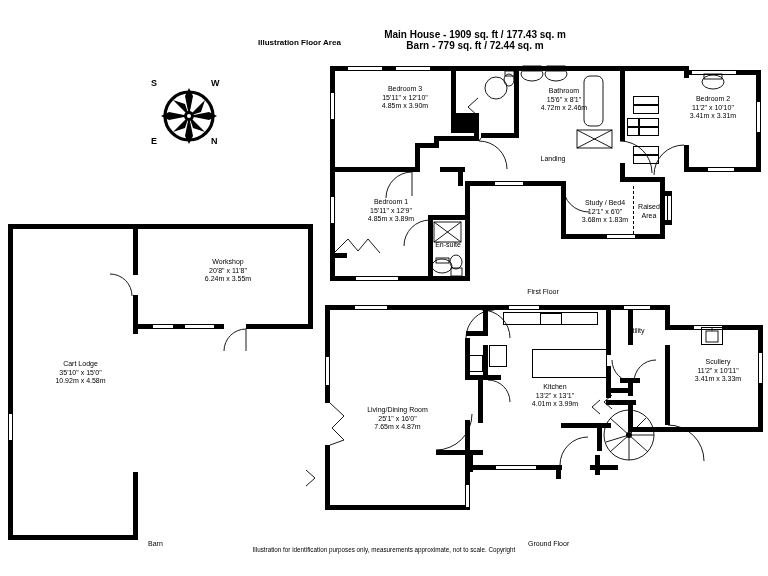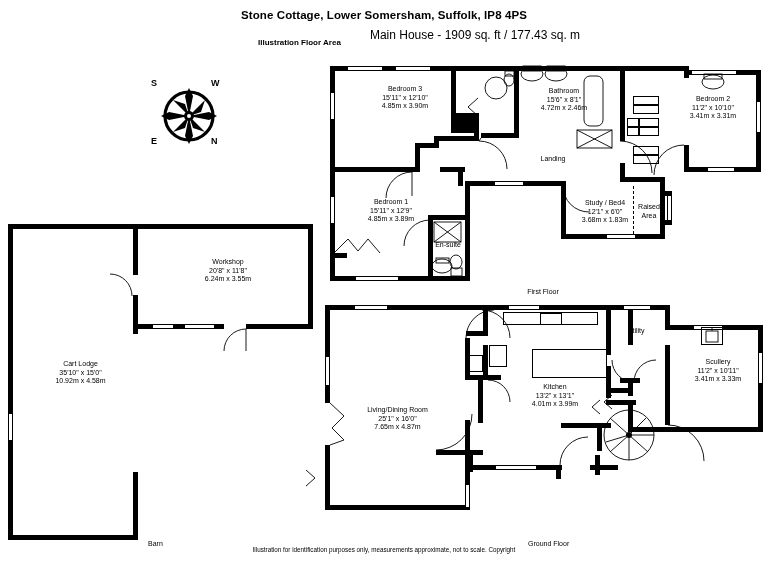--- a/index.html
+++ b/index.html
@@ -5,21 +5,21 @@
   html,body{margin:0;padding:0;background:#ffffff;}
   body{width:768px;height:576px;overflow:hidden;
        font-family:"Liberation Sans","DejaVu Sans",sans-serif;color:#000;}
   #stage{position:relative;width:768px;height:576px;}
 
   
   .title{position:absolute;left:0;top:9px;width:768px;text-align:center;
          font-size:11.5px;font-weight:bold;letter-spacing:.1px;}
   .afa-label{position:absolute;left:258px;top:38px;font-size:8px;font-weight:bold;}
   .afa-lines{position:absolute;left:355px;top:30px;width:240px;text-align:center;
-             font-size:12px;font-weight:normal;line-height:10.5px;}
+             font-size:10px;font-weight:bold;line-height:10.5px;}
   .room{position:absolute;text-align:center;font-size:7px;line-height:8.6px;
         white-space:nowrap;}
   .room .nm{display:block;}
   .floorlab{position:absolute;font-size:7px;text-align:center;white-space:nowrap;}
   .footer{position:absolute;left:0;top:546px;width:768px;text-align:center;
           font-size:6.3px;}
   .barnlab{position:absolute;left:148px;top:540px;font-size:7px;}
   .gflab{position:absolute;left:528px;top:540px;font-size:7px;}
 
   
@@ -32,24 +32,24 @@
   svg.ov{position:absolute;left:0;top:0;width:768px;height:576px;overflow:visible;
          pointer-events:none;}
   .compass{position:absolute;left:155px;top:82px;width:68px;height:68px;}
   .cl{position:absolute;font-size:9px;font-weight:bold;}
 </style>
 </head>
 <body>
 
 <div id="stage">
 
-  <div class="title">Stone Cottage, Lower Somersham, Suffolk, IP8 4PS</div>
   <div class="afa-label">Illustration Floor Area</div>
   <div class="afa-lines">
     <div>Main House - 1909 sq. ft / 177.43 sq. m</div>
+    <div>Barn - 779 sq. ft / 72.44 sq. m</div>
   </div>
 
   <div class="compass">
     <div class="cl" style="left:-4px;top:-4px;">S</div>
     <div class="cl" style="left:56px;top:-4px;">W</div>
     <div class="cl" style="left:-4px;top:54px;">E</div>
     <div class="cl" style="left:56px;top:54px;">N</div>
     <svg width="68" height="68" viewBox="0 0 68 68">
       <circle cx="34" cy="34" r="24" fill="none" stroke="#000" stroke-width="3.2"></circle>
       <g fill="#000">

